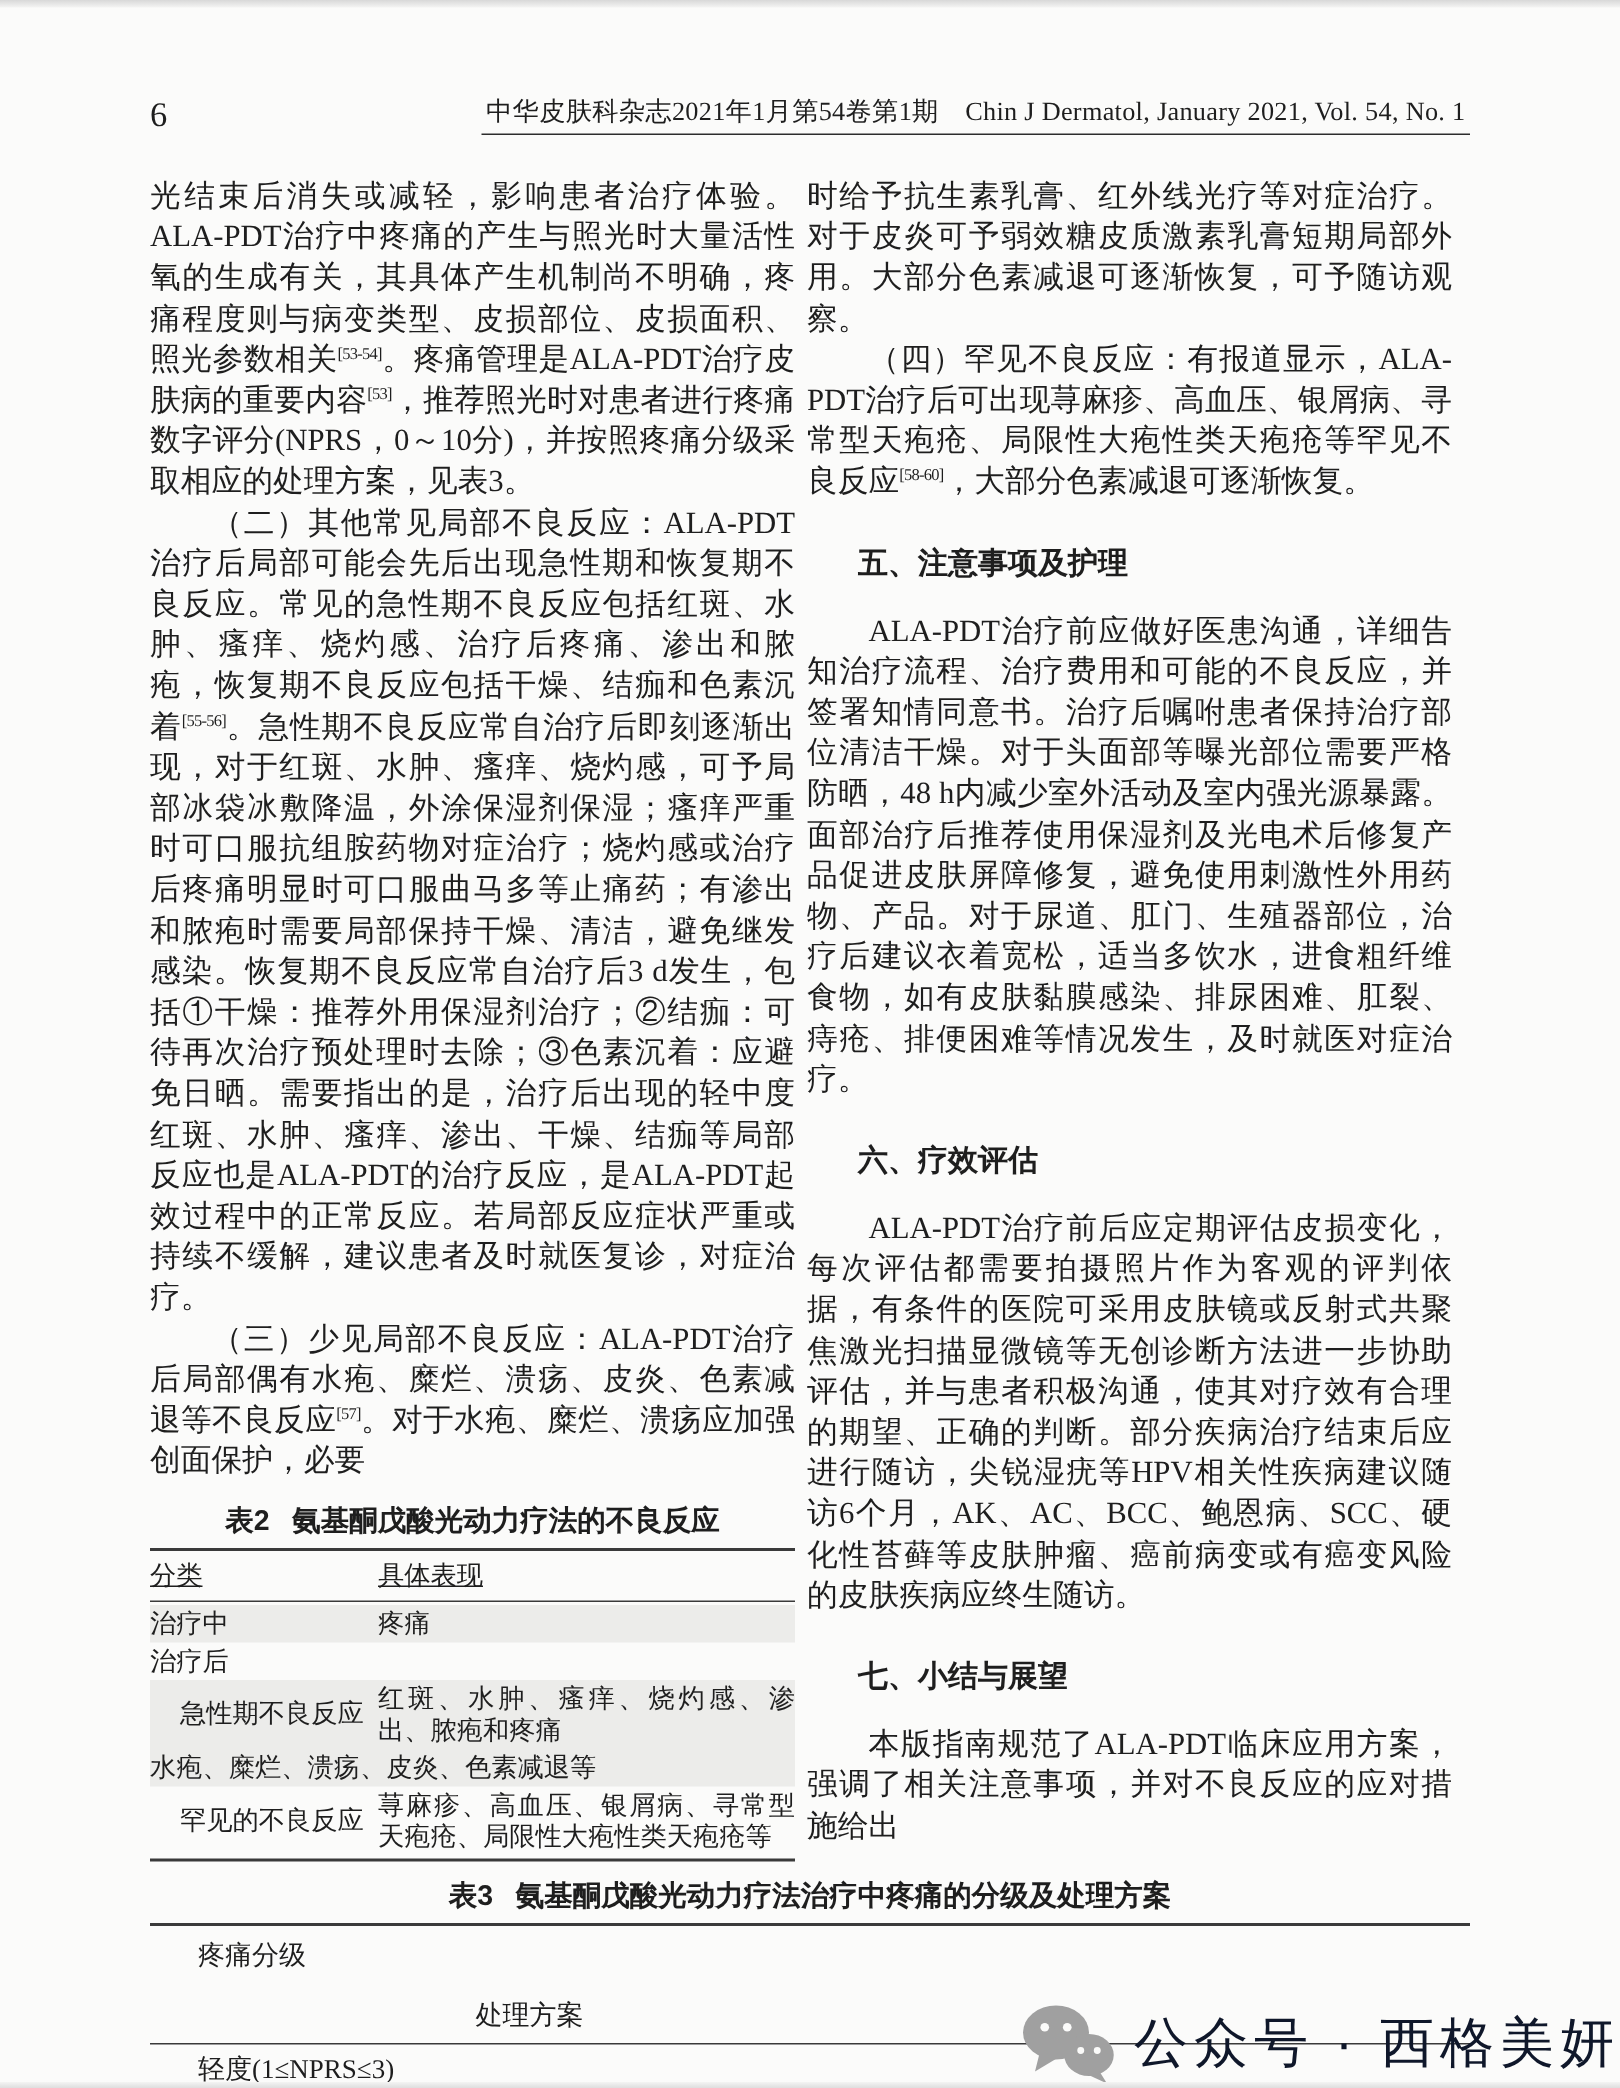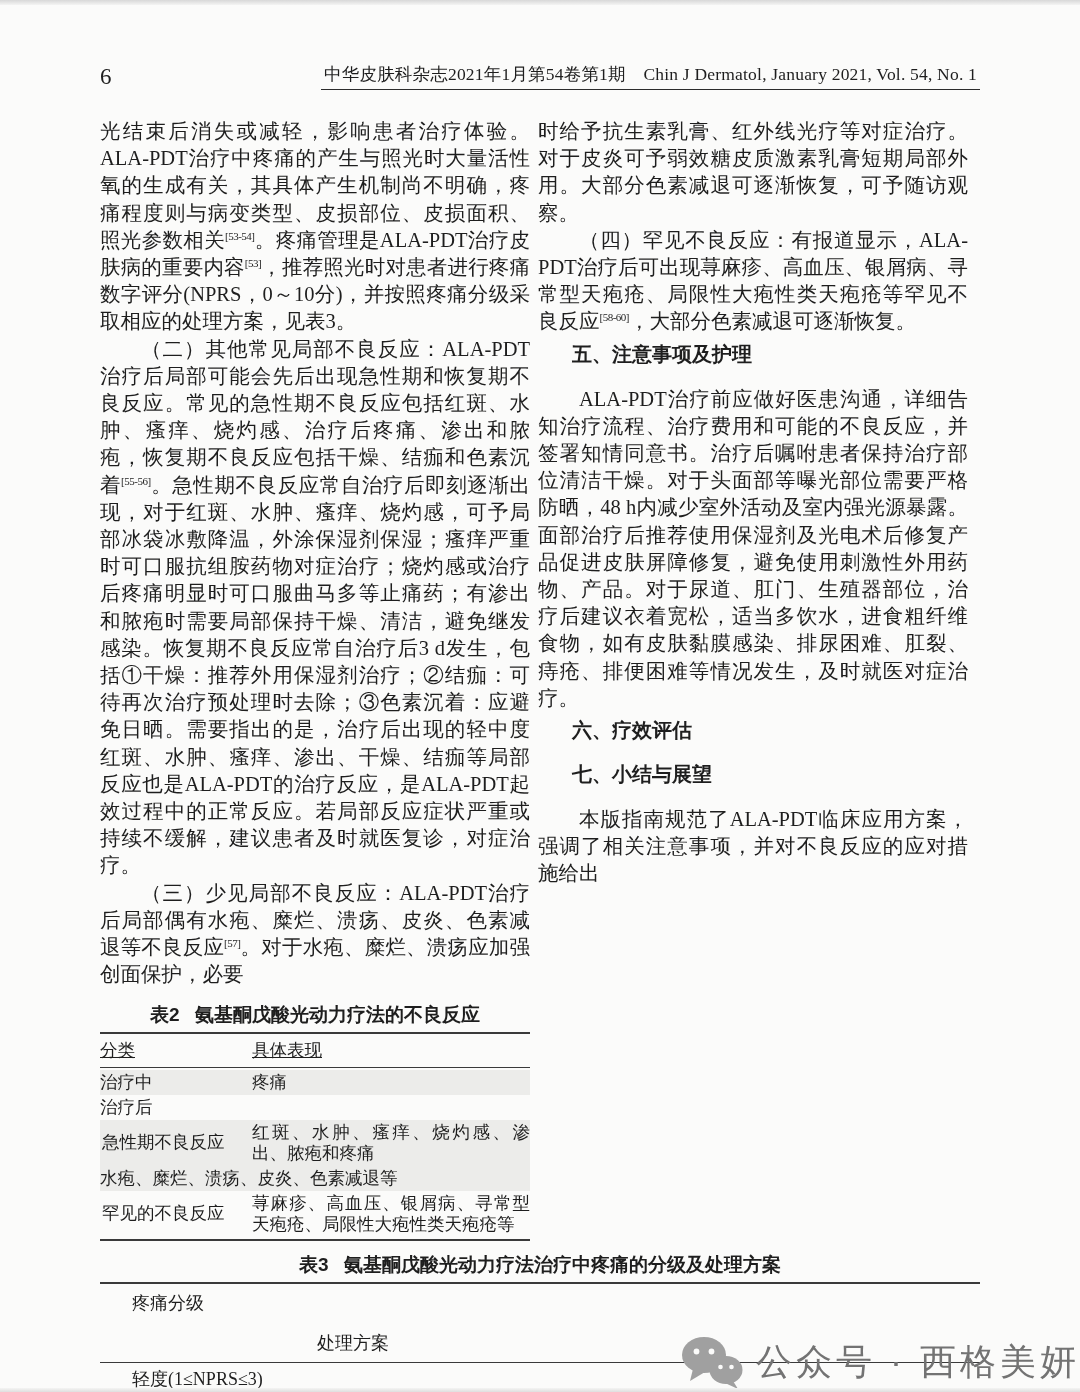--- a/index.html
+++ b/index.html
@@ -36,21 +36,21 @@
   
   .cols { display: flex; gap: 8px; margin-top: 28px; }
   .col { width: 430px; font-size: 20.5px; line-height: 27.2px; text-align: justify; }
   .col p { margin: 0; }
   .ind { text-indent: 2em; }
   sup.ref { font-size: 11px; line-height: 0; vertical-align: 7px; letter-spacing: -0.5px; }
 
   .sec-heading {
     font-family: "Liberation Sans", "DejaVu Sans", sans-serif;
     font-size: 20px; font-weight: bold; line-height: 24px;
-    margin: 6px 0 20px 0;
+    margin: 28px 0 20px 0;
     text-indent: 1.7em;
     text-align: left;
   }
 
   
   .tbl-title {
     text-align: center;
     font-family: "Liberation Sans", "DejaVu Sans", sans-serif;
     font-weight: bold; font-size: 19px; line-height: 24px;
     margin-bottom: 5px;
@@ -58,35 +58,35 @@
   .tbl-title .tlabel { margin-right: 0.8em; }
 
   .t2wrap { margin-top: 14px; }
   .t2 { border-top: 2px solid #3a3a3a; border-bottom: 2px solid #3a3a3a; font-size: 17.5px; line-height: 21px; }
   .t2 .thead { display: flex; padding: 6px 0 6px 0; border-bottom: 1.5px solid #3a3a3a; text-decoration: underline; }
   .t2 .c1 { width: 152px; flex: none; }
   .t2 .c2 { flex: 1; }
   .t2 .tbody { padding: 2px 0; }
   .t2 .trow { display: flex; padding: 2px 0; align-items: center; }
   .t2 .trow.shaded { background: #ececea; }
-  .t2 .sub { padding-left: 2px; box-sizing: border-box; }
+  .t2 .sub { padding-left: 20px; box-sizing: border-box; }
 
   .t3wrap { margin-top: 12px; }
   .t3 { border-top: 2px solid #3a3a3a; border-bottom: 1.5px solid #3a3a3a; font-size: 18px; line-height: 22px; }
   .t3 .thead { display: flex; padding: 8px 0; border-bottom: 1.5px solid #3a3a3a; }
   .t3 .c1 { width: 185px; flex: none; margin-left: 32px; }
   .t3 .c2 { flex: 1; margin-top: 40px; }
   .t3 .tbody { padding: 2px 0; }
   .t3 .trow { display: flex; padding: 3px 0; }
 
   
   .watermark {
     position: absolute; right: 0; bottom: 2px;
     display: flex; align-items: center; gap: 12px;
-    color: #737373;
+    color: #0f172a;
     font-family: "Liberation Sans", "DejaVu Sans", sans-serif;
   }
   .wm-text { font-size: 36px; letter-spacing: 4px; white-space: nowrap; }
 </style>
 </head>
 <body>
 
 <div class="top-strip"></div>
 
 <div class="page">
@@ -141,20 +141,21 @@
 
     <div class="col">
       <p>时给予抗生素乳膏、红外线光疗等对症治疗。对于皮炎可予弱效糖皮质激素乳膏短期局部外用。大部分色素减退可逐渐恢复，可予随访观察。</p>
 
       <p class="ind"><span>（四）罕见不良反应：有报道显示，ALA-PDT治疗后可出现荨麻疹、高血压、银屑病、寻常型天疱疮、局限性大疱性类天疱疮等罕见不良反应</span><sup class="ref">[58-60]</sup><span>，大部分色素减退可逐渐恢复。</span></p>
 
       <h3 class="sec-heading">五、注意事项及护理</h3>
       <p class="ind">ALA-PDT治疗前应做好医患沟通，详细告知治疗流程、治疗费用和可能的不良反应，并签署知情同意书。治疗后嘱咐患者保持治疗部位清洁干燥。对于头面部等曝光部位需要严格防晒，48 h内减少室外活动及室内强光源暴露。面部治疗后推荐使用保湿剂及光电术后修复产品促进皮肤屏障修复，避免使用刺激性外用药物、产品。对于尿道、肛门、生殖器部位，治疗后建议衣着宽松，适当多饮水，进食粗纤维食物，如有皮肤黏膜感染、排尿困难、肛裂、痔疮、排便困难等情况发生，及时就医对症治疗。</p>
 
       <h3 class="sec-heading">六、疗效评估</h3>
+      <p class="ind">ALA-PDT治疗前后应定期评估皮损变化，每次评估都需要拍摄照片作为客观的评判依据，有条件的医院可采用皮肤镜或反射式共聚焦激光扫描显微镜等无创诊断方法进一步协助评估，并与患者积极沟通，使其对疗效有合理的期望、正确的判断。部分疾病治疗结束后应进行随访，尖锐湿疣等HPV相关性疾病建议随访6个月，AK、AC、BCC、鲍恩病、SCC、硬化性苔藓等皮肤肿瘤、癌前病变或有癌变风险的皮肤疾病应终生随访。</p>
 
       <h3 class="sec-heading">七、小结与展望</h3>
       <p class="ind">本版指南规范了ALA-PDT临床应用方案，强调了相关注意事项，并对不良反应的应对措施给出</p>
     </div>
 
   </div>
 
   <div class="t3wrap">
     <div class="tbl-title">
       <span class="tlabel">表3</span><span>氨基酮戊酸光动力疗法治疗中疼痛的分级及处理方案</span>

